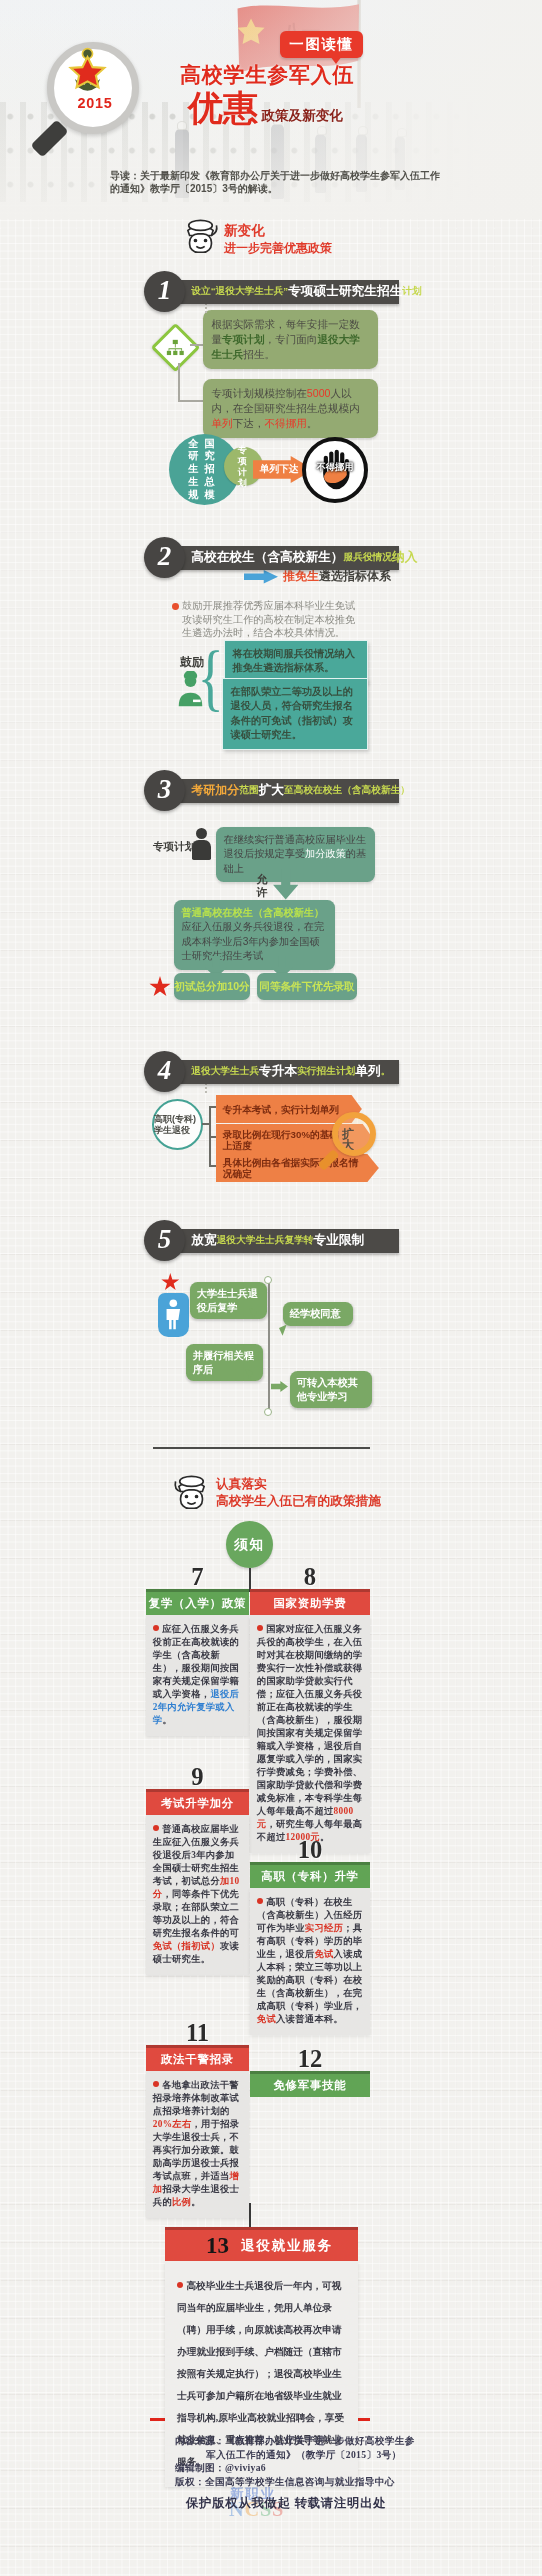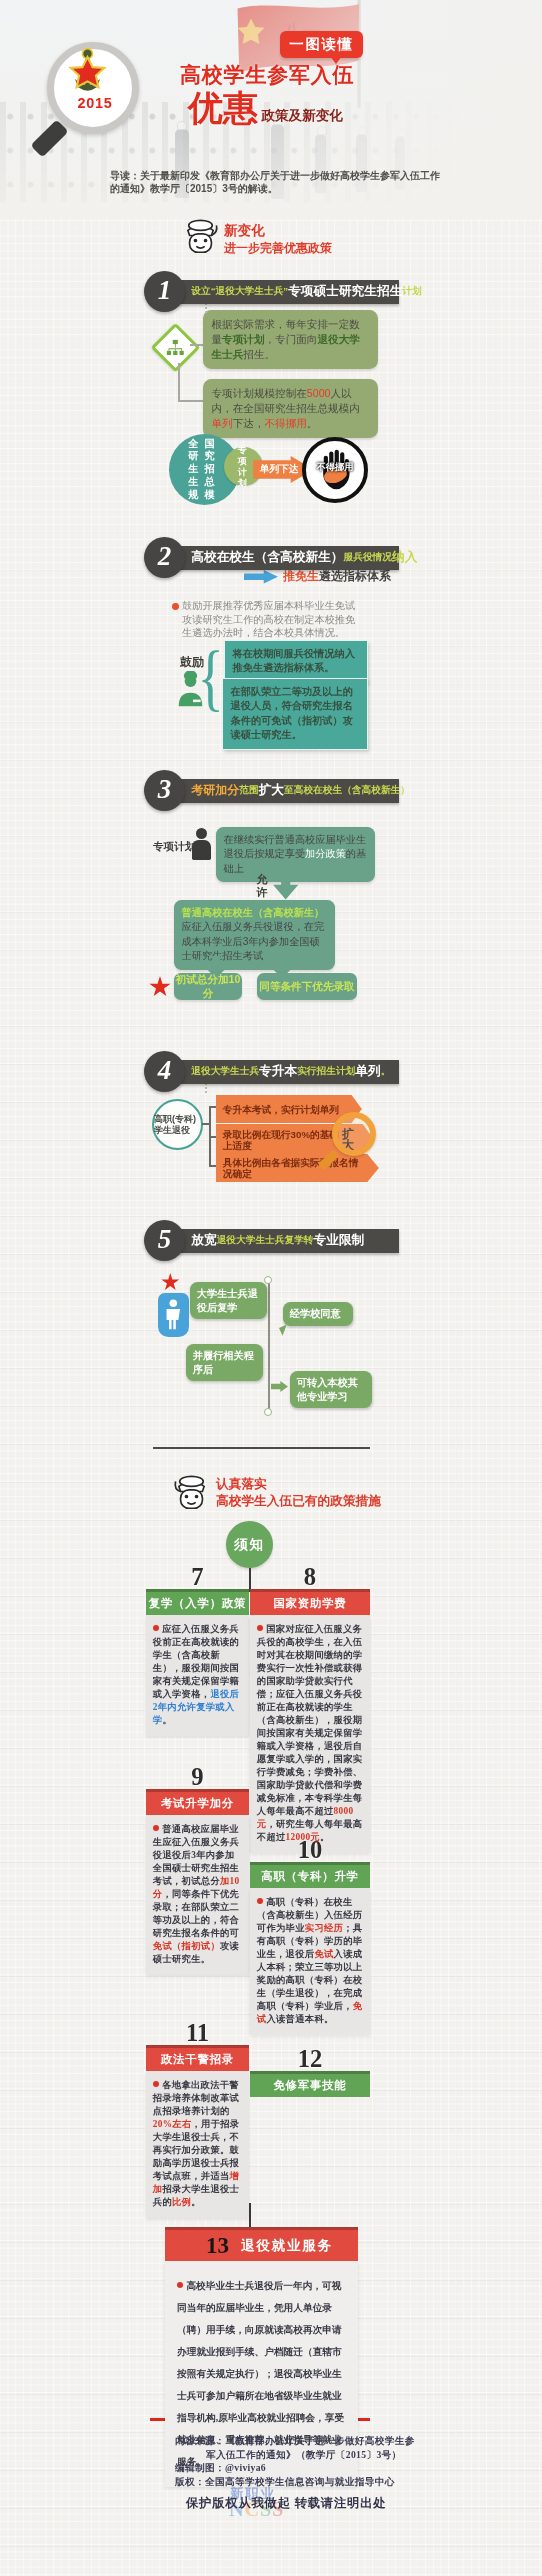--- a/index.html
+++ b/index.html
@@ -285,21 +285,21 @@
   <div class="abs" style="left:153px;top:840px;font-size:10.6px;font-weight:bold;color:#3f3f3b;">专项计划</div>
   <div class="abs blackperson-h" style="left:196px;top:828px;"></div>
   <div class="abs blackperson-b" style="left:192px;top:840px;"></div>
   <div class="abs sagebox" style="left:216px;top:827px;width:144px;"><span>在继续实行普通高校应届毕业生退役后按规定享受</span><span class="seg-wt">加分政策</span><span>的基础上</span></div>
   <div class="abs vlabel" style="left:256px;top:873px;">允许</div>
   <div class="abs garrow" style="left:273px;top:869px;width:25.4px;height:30.5px;"></div>
   <div class="abs sagebox" style="left:174px;top:900px;width:146px;"><span class="seg-yg2">普通高校在校生（含高校新生）</span><span>应征入伍服义务兵役退役，在完成本科学业后3年内参加全国硕士研究生招生考试</span></div>
   <div class="abs garrow" style="left:205px;top:956px;width:22px;height:22px;"></div>
   <div class="abs garrow" style="left:271px;top:956px;width:22px;height:22px;"></div>
   <div class="abs star" style="left:149px;top:976px;width:22px;height:22px;"></div>
-  <div class="abs resbox" style="left:174px;top:973px;width:68px;height:27px;">初试总分加10分</div>
+  <div class="abs resbox" style="left:174px;top:973px;width:76px;height:27px;">初试总分加10分</div>
   <div class="abs resbox" style="left:257px;top:973px;width:100px;height:27px;">同等条件下优先录取</div>
 
   <div class="abs sec" style="top:1051px;">
     <div class="badge">4</div>
     <div class="bar">
         <span class="seg-yg">退役大学生士兵</span>
         <span class="seg-wb">专升本</span>
         <span class="seg-yg">实行招生计划</span>
         <span class="seg-wb">单列</span>
         <span class="seg-yg">。</span>
@@ -388,21 +388,21 @@
     <div class="cbody"><span class="cdot"></span><span><span>国家对应征入伍服义务兵役的高校学生，在入伍时对其在校期间缴纳的学费实行一次性补偿或获得的国家助学贷款实行代偿；应征入伍服义务兵役前正在高校就读的学生（含高校新生），服役期间按国家有关规定保留学籍或入学资格，退役后自愿复学或入学的，国家实行学费减免；学费补偿、国家助学贷款代偿和学费减免标准，本专科学生每人每年最高不超过</span><span class="seg-red">8000元</span><span>，研究生每人每年最高不超过</span><span class="seg-red">12000元</span><span>。</span></span></div>
   </div>
   <div class="abs card" style="left:146px;top:1764px;width:103px;">
     <div class="num">9</div>
     <div class="chead red">考试升学加分</div>
     <div class="cbody"><span class="cdot"></span><span><span>普通高校应届毕业生应征入伍服义务兵役退役后3年内参加全国硕士研究生招生考试，初试总分</span><span class="seg-red">加10分</span><span>，同等条件下优先录取；在部队荣立二等功及以上的，符合研究生报名条件的可</span><span class="seg-red">免试（指初试）</span><span>攻读硕士研究生。</span></span></div>
   </div>
   <div class="abs card" style="left:250px;top:1837px;width:120px;">
     <div class="num">10</div>
     <div class="chead green">高职（专科）升学</div>
-    <div class="cbody"><span class="cdot"></span><span><span>高职（专科）在校生（含高校新生）入伍经历可作为毕业</span><span class="seg-red">实习经历</span><span>；具有高职（专科）学历的毕业生，退役后</span><span class="seg-red">免试</span><span>入读成人本科；荣立三等功以上奖励的高职（专科）在校生（学生退役），在完成高职（专科）学业后，</span><span class="seg-red">免试</span><span>入读普通本科。</span></span></div>
+    <div class="cbody"><span class="cdot"></span><span><span>高职（专科）在校生（含高校新生）入伍经历可作为毕业</span><span class="seg-red">实习经历</span><span>；具有高职（专科）学历的毕业生，退役后</span><span class="seg-red">免试</span><span>入读成人本科；荣立三等功以上奖励的高职（专科）在校生（含高校新生），在完成高职（专科）学业后，</span><span class="seg-red">免试</span><span>入读普通本科。</span></span></div>
   </div>
   <div class="abs card" style="left:146px;top:2020px;width:103px;">
     <div class="num">11</div>
     <div class="chead red">政法干警招录</div>
     <div class="cbody"><span class="cdot"></span><span><span>各地拿出政法干警招录培养体制改革试点招录培养计划的</span><span class="seg-red">20%左右</span><span>，用于招录大学生退役士兵，不再实行加分政策。鼓励高学历退役士兵报考试点班，并适当</span><span class="seg-red">增加</span><span>招录大学生退役士兵的</span><span class="seg-red">比例</span><span>。</span></span></div>
   </div>
   <div class="abs card" style="left:250px;top:2046px;width:120px;">
     <div class="num">12</div>
     <div class="chead green">免修军事技能</div>
   </div>

